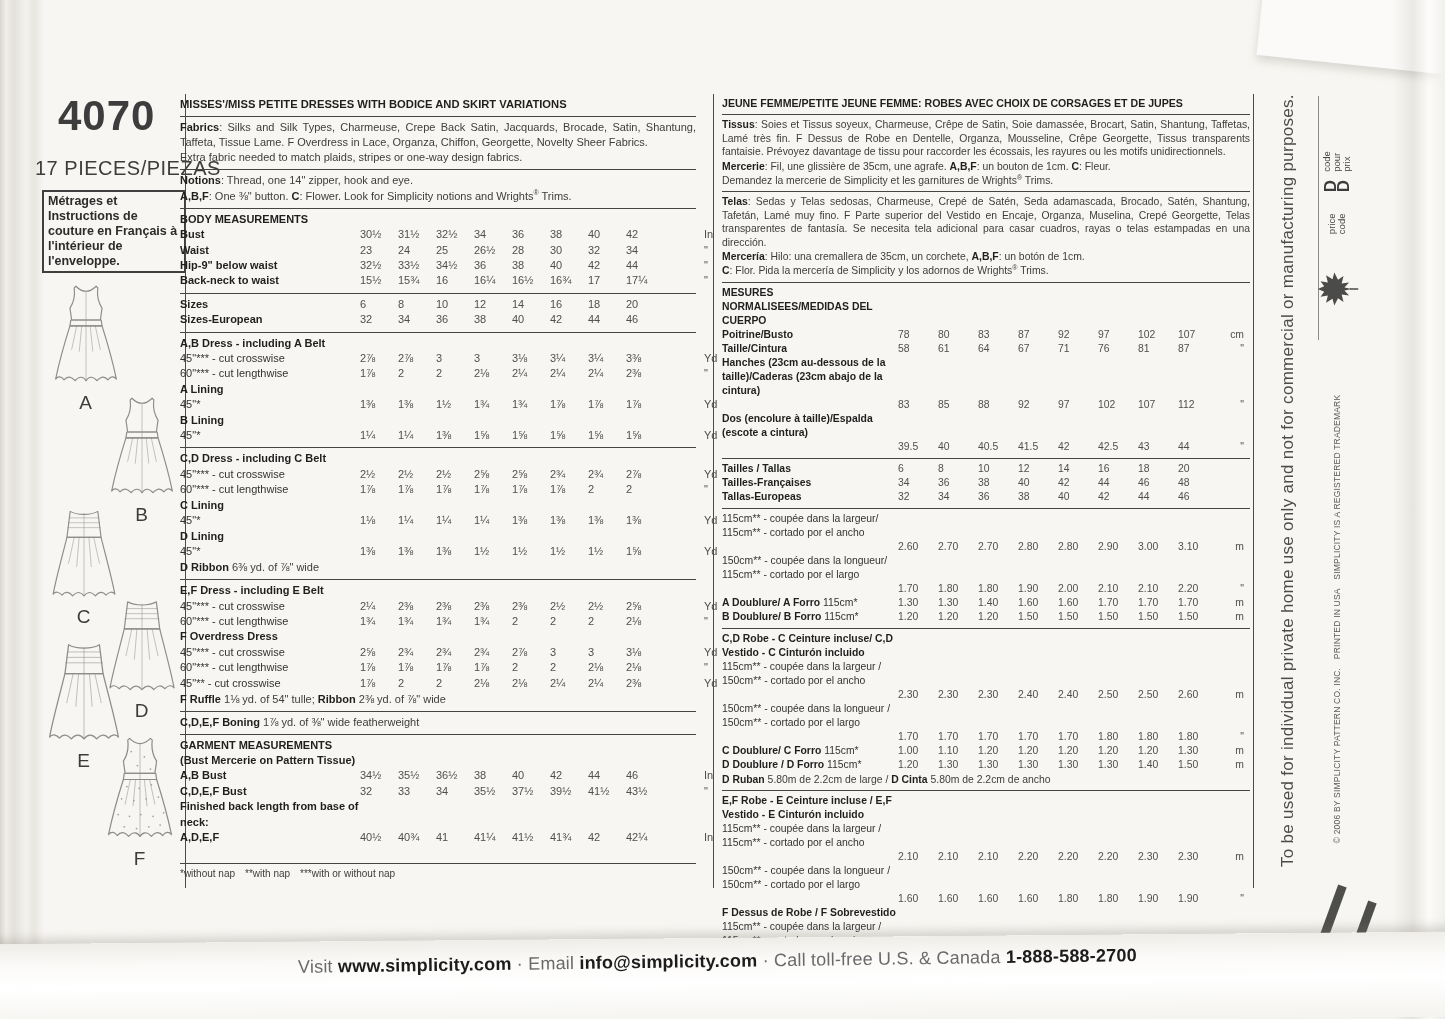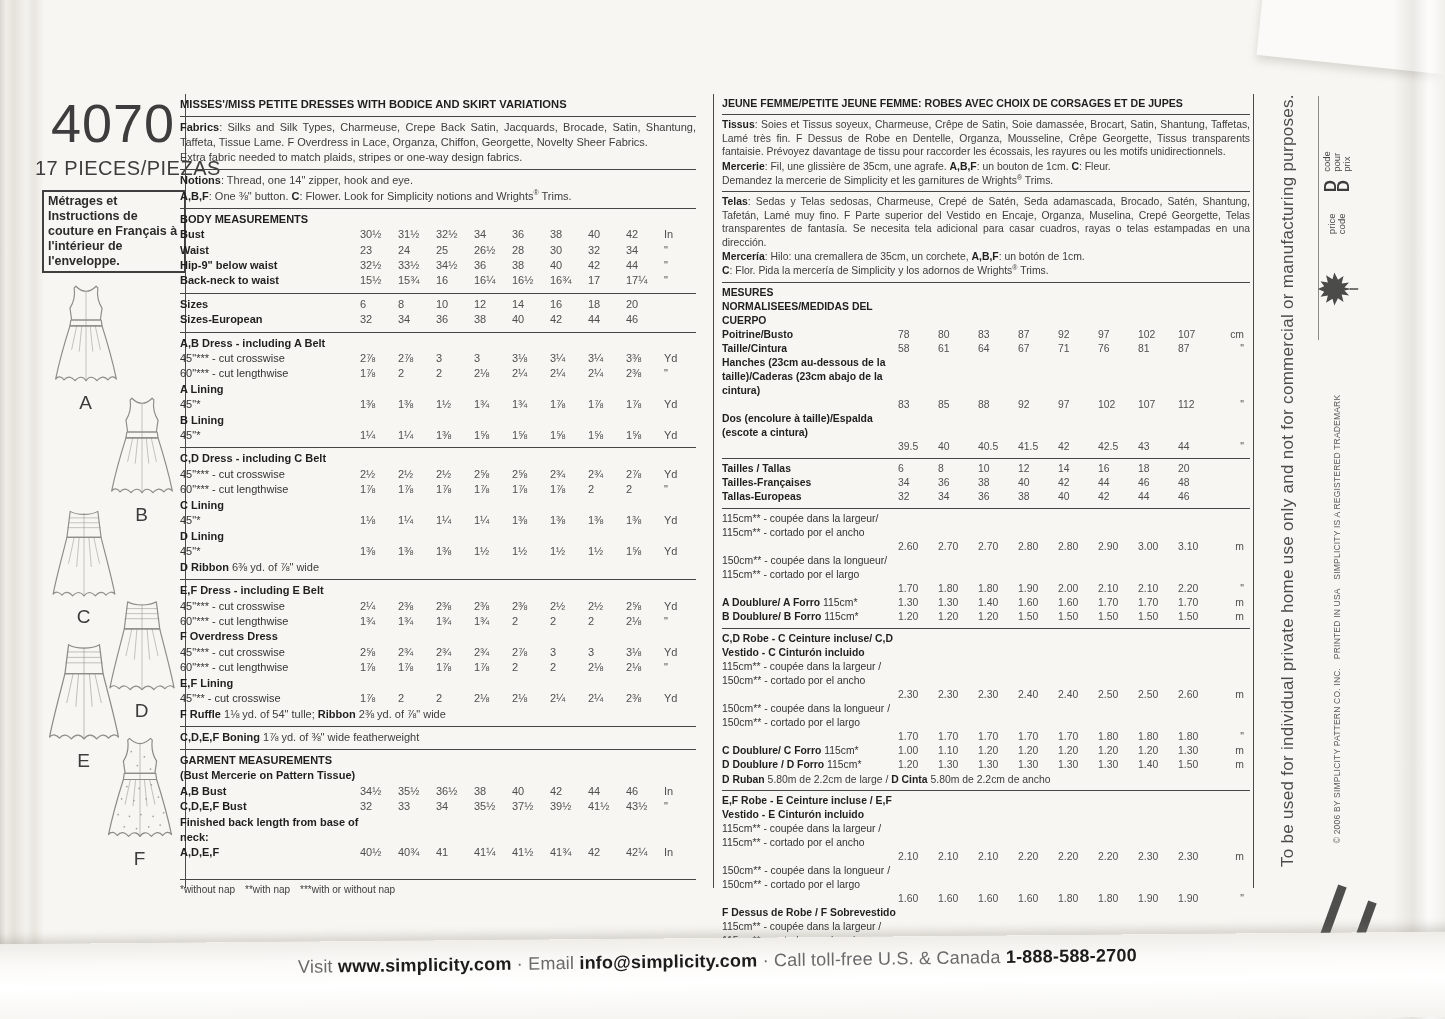--- a/index.html
+++ b/index.html
@@ -9,21 +9,21 @@
   .crease-left{position:absolute;left:0;top:0;width:44px;height:100%;
     background:linear-gradient(90deg,#d9d6cf 0,#efeee9 6px,#e4e1da 14px,#f3f2ee 26px,#e9e6e0 34px,#f7f6f2 44px);}
   .flap-tr{position:absolute;right:-26px;top:-30px;width:210px;height:96px;background:#fbfaf8;
     transform:rotate(6deg);box-shadow:0 5px 9px rgba(128,122,110,.25);}
   .fold-right{position:absolute;right:0;top:0;width:52px;height:100%;
     background:linear-gradient(90deg,rgba(0,0,0,0) 0,rgba(150,145,133,.16) 20px,rgba(255,255,255,.55) 36px,#f1f0ec 52px);}
   .bottom-band{position:absolute;left:-10px;top:938px;width:1465px;height:85px;
     background:linear-gradient(180deg,#efede8 0,#fbfaf8 22px,#ffffff 45px,#f4f3ef 85px);
     transform:rotate(-0.5deg);box-shadow:0 -5px 10px rgba(125,120,108,.28);}
   
-  #pattern-number{position:absolute;left:51px;top:92px;font-size:54px;font-weight:normal;color:#3d3d3d;letter-spacing:1px;}
+  #pattern-number{position:absolute;left:58px;top:92px;font-size:42px;font-weight:bold;color:#3d3d3d;letter-spacing:1px;}
   #pieces-label{position:absolute;left:35px;top:157px;font-size:20px;color:#3d3d3d;letter-spacing:.5px;}
   #french-box{position:absolute;left:42px;top:190px;width:132px;border:2px solid #3f3f3f;
     padding:2px 4px;font-weight:bold;font-size:12.5px;line-height:15px;color:#2c2c2c;}
   
   #views{position:absolute;left:40px;top:282px;width:152px;height:630px;}
   .view{position:absolute;width:88px;text-align:center;}
   .view svg{display:block;margin:0 auto;}
   .view .letter{display:block;margin-top:2px;font-size:19px;color:#3c3c3c;letter-spacing:1px;}
   .dl{fill:none;stroke:#8e8d89;stroke-width:1.4;stroke-linejoin:round;stroke-linecap:round;}
   .thin{stroke-width:.7;opacity:.85;}
@@ -43,21 +43,21 @@
   .rule{border-top:1.3px solid #454545;margin:4px 0 3px;}
   .gap{height:14px;}
   .trow{display:flex;align-items:baseline;font-size:11px;line-height:15.4px;}
   #col-fr .trow{font-size:10.4px;line-height:14px;}
   #col-en .tlabel{flex:0 0 180px;}
   #col-fr .tlabel{flex:0 0 176px;}
   .trow.full .tlabel{flex:1;}
   #col-en .tval{flex:0 0 38px;}
   #col-fr .tval{flex:0 0 40px;}
   .tval{color:#4f4f4f;}
-  #col-en .tunit{flex:0 0 26px;}
+  #col-en .tunit{flex:0 0 26px;margin-left:40px;}
   #col-fr .tunit{flex:0 0 26px;text-align:right;}
   .tunit{color:#4f4f4f;}
   .tnote{font-size:10px;text-align:left;}
   sup{font-size:7px;line-height:0;}
   
   #usage-text{position:absolute;left:908px;top:469px;width:760px;height:36px;transform:rotate(-90deg);
     font-size:17px;color:#4c4c4c;text-align:center;line-height:36px;white-space:nowrap;letter-spacing:.3px;}
   #copyright-text{position:absolute;left:1102px;top:612px;width:470px;height:14px;transform:rotate(-90deg);
     font-size:8.5px;color:#5a5a5a;text-align:center;line-height:14px;white-space:nowrap;letter-spacing:.2px;}
   #price-block{position:absolute;left:1262px;top:158px;width:150px;height:56px;transform:rotate(-90deg);
@@ -422,23 +422,20 @@
         <span class="tval">1⅞</span>
         <span class="tval">1⅞</span>
         <span class="tval">1⅞</span>
         <span class="tval">1⅞</span>
         <span class="tval">2</span>
         <span class="tval">2</span>
         <span class="tval">2⅛</span>
         <span class="tval">2⅛</span>
         <span class="tunit">"</span>
       </div>
-      <div class="trow full">
-        <span class="tlabel"><b>E,F Lining</b></span>
-      </div>
       <div class="trow">
         <span class="tlabel"><span>45"** - cut crosswise</span></span>
         <span class="tval">1⅞</span>
         <span class="tval">2</span>
         <span class="tval">2</span>
         <span class="tval">2⅛</span>
         <span class="tval">2⅛</span>
         <span class="tval">2¼</span>
         <span class="tval">2¼</span>
         <span class="tval">2⅜</span>

